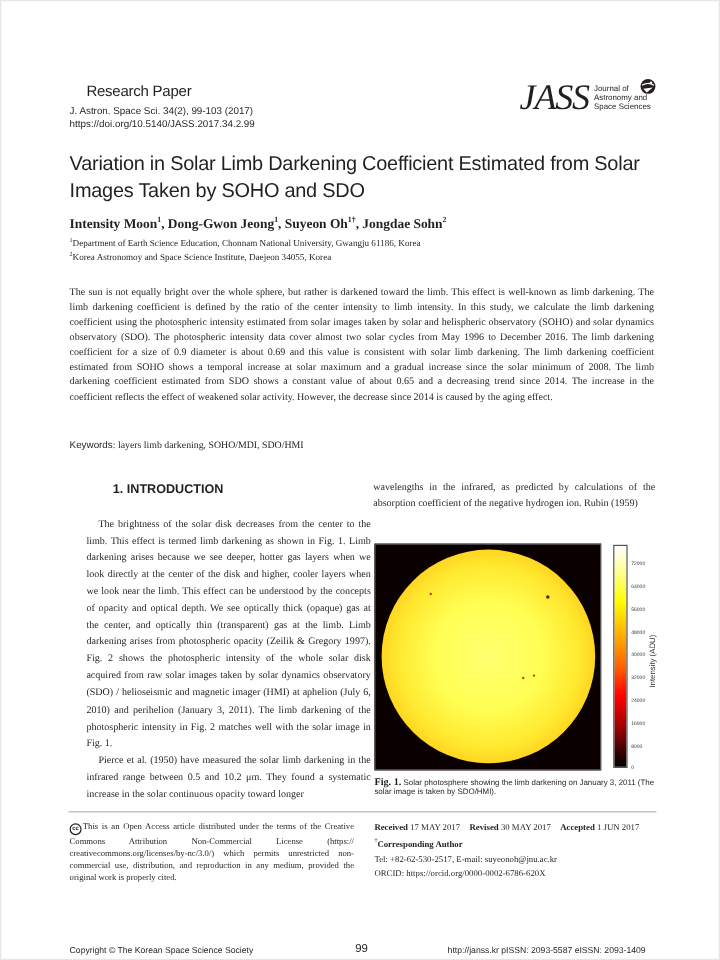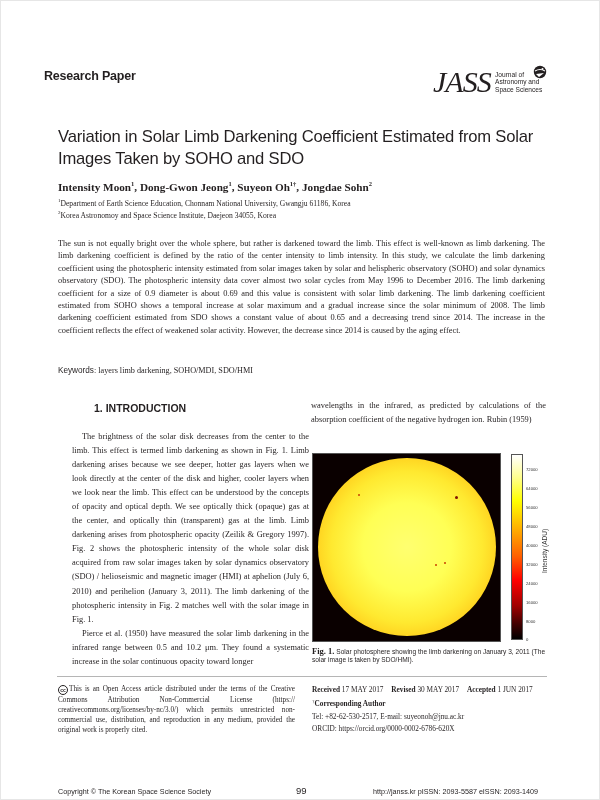--- a/index.html
+++ b/index.html
@@ -1,20 +1,20 @@
 <!DOCTYPE html>
 <html><head>
   <meta charset="utf-8">
   <style>
     * { box-sizing: border-box; margin: 0; padding: 0; }
     html, body { width: 600px; height: 800px; background: #ffffff; overflow: hidden; }
     body { position: relative; font-family: "Liberation Serif", serif; color: #231f20; }
     .page { position: absolute; left: 0; top: 0; width: 600px; height: 800px; border: 1px solid #e6e6e6; background: #fff; }
 
-    .hdr-type { position: absolute; left: 43px; top: 68px; font-family: "Liberation Sans", sans-serif; font-weight: bold; font-size: 12.5px; letter-spacing: -0.2px; color: #231f20; text-align: right; }
+    .hdr-type { position: absolute; left: 71px; top: 68px; font-family: "Liberation Sans", sans-serif; font-weight: normal; font-size: 12.5px; letter-spacing: -0.2px; color: #231f20; text-align: right; }
     .hdr-cite { position: absolute; left: 57px; top: 86px; font-family: "Liberation Sans", sans-serif; font-size: 8.2px; color: #231f20; line-height: 11px; }
 
     .logo { position: absolute; left: 432px; top: 64px; width: 120px; height: 40px; }
     .logo-jass { position: absolute; left: 0; top: 2px; font-family: "Liberation Serif", serif; font-style: italic; font-size: 30px; letter-spacing: -1px; color: #231f20; line-height: 30px; text-align: center; }
     .logo-sub { position: absolute; left: 62px; top: 6px; font-family: "Liberation Sans", sans-serif; font-size: 6.6px; line-height: 7.4px; color: #231f20; }
     .logo-globe { position: absolute; left: 100px; top: 0px; width: 14px; height: 14px; }
 
     .title { position: absolute; left: 57px; top: 125px; width: 490px; font-family: "Liberation Sans", sans-serif; font-size: 16.6px; line-height: 22px; color: #231f20; letter-spacing: -0.2px; }
     .authors { position: absolute; left: 57px; top: 179px; font-family: "Liberation Serif", serif; font-weight: bold; font-size: 11.2px; color: #231f20; }
     .authors sup { font-size: 6.5px; }
@@ -58,20 +58,24 @@
     .footer-left { position: absolute; left: 57px; top: 786px; font-family: "Liberation Sans", sans-serif; font-size: 7.2px; color: #231f20; }
     .footer-page { position: absolute; left: 295px; top: 784px; font-family: "Liberation Sans", sans-serif; font-size: 9.5px; color: #231f20; }
     .footer-right { position: absolute; left: 372px; top: 786px; font-family: "Liberation Sans", sans-serif; font-size: 7.2px; color: #231f20; }
   </style>
 </head>
 <body>
 
 <div class="page">
 
   <div class="hdr-type">Research Paper</div>
+  <div class="hdr-cite">
+    <div>J. Astron. Space Sci. 34(2), 99-103 (2017)</div>
+    <div>https://doi.org/10.5140/JASS.2017.34.2.99</div>
+  </div>
 
   <div class="logo">
     <span class="logo-jass">JASS</span>
     <div class="logo-sub">
       <div>Journal of</div>
       <div>Astronomy and</div>
       <div>Space Sciences</div>
     </div>
     <svg class="logo-globe" viewBox="0 0 14 14">
       <circle cx="7" cy="7" r="6.2" fill="#231f20"></circle>

